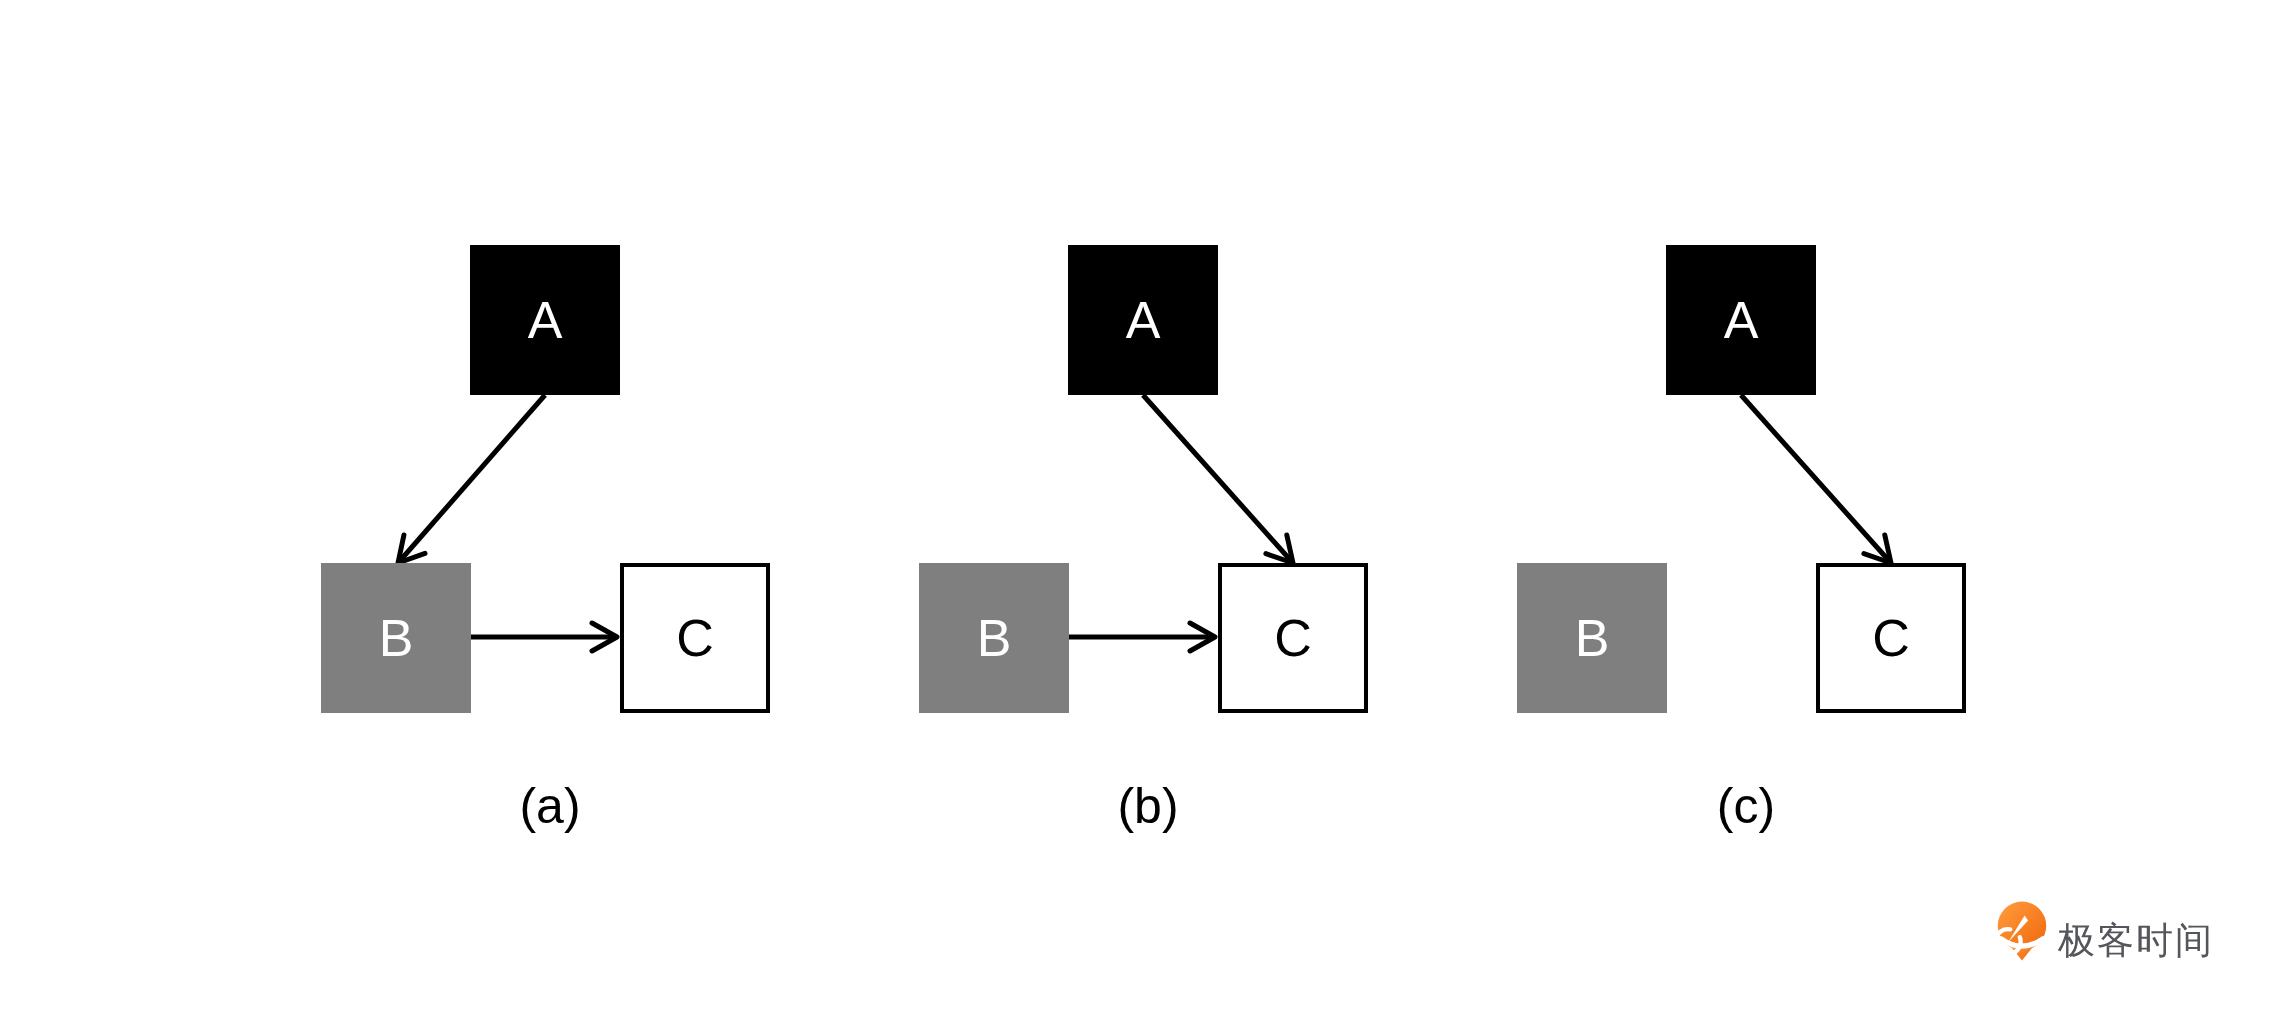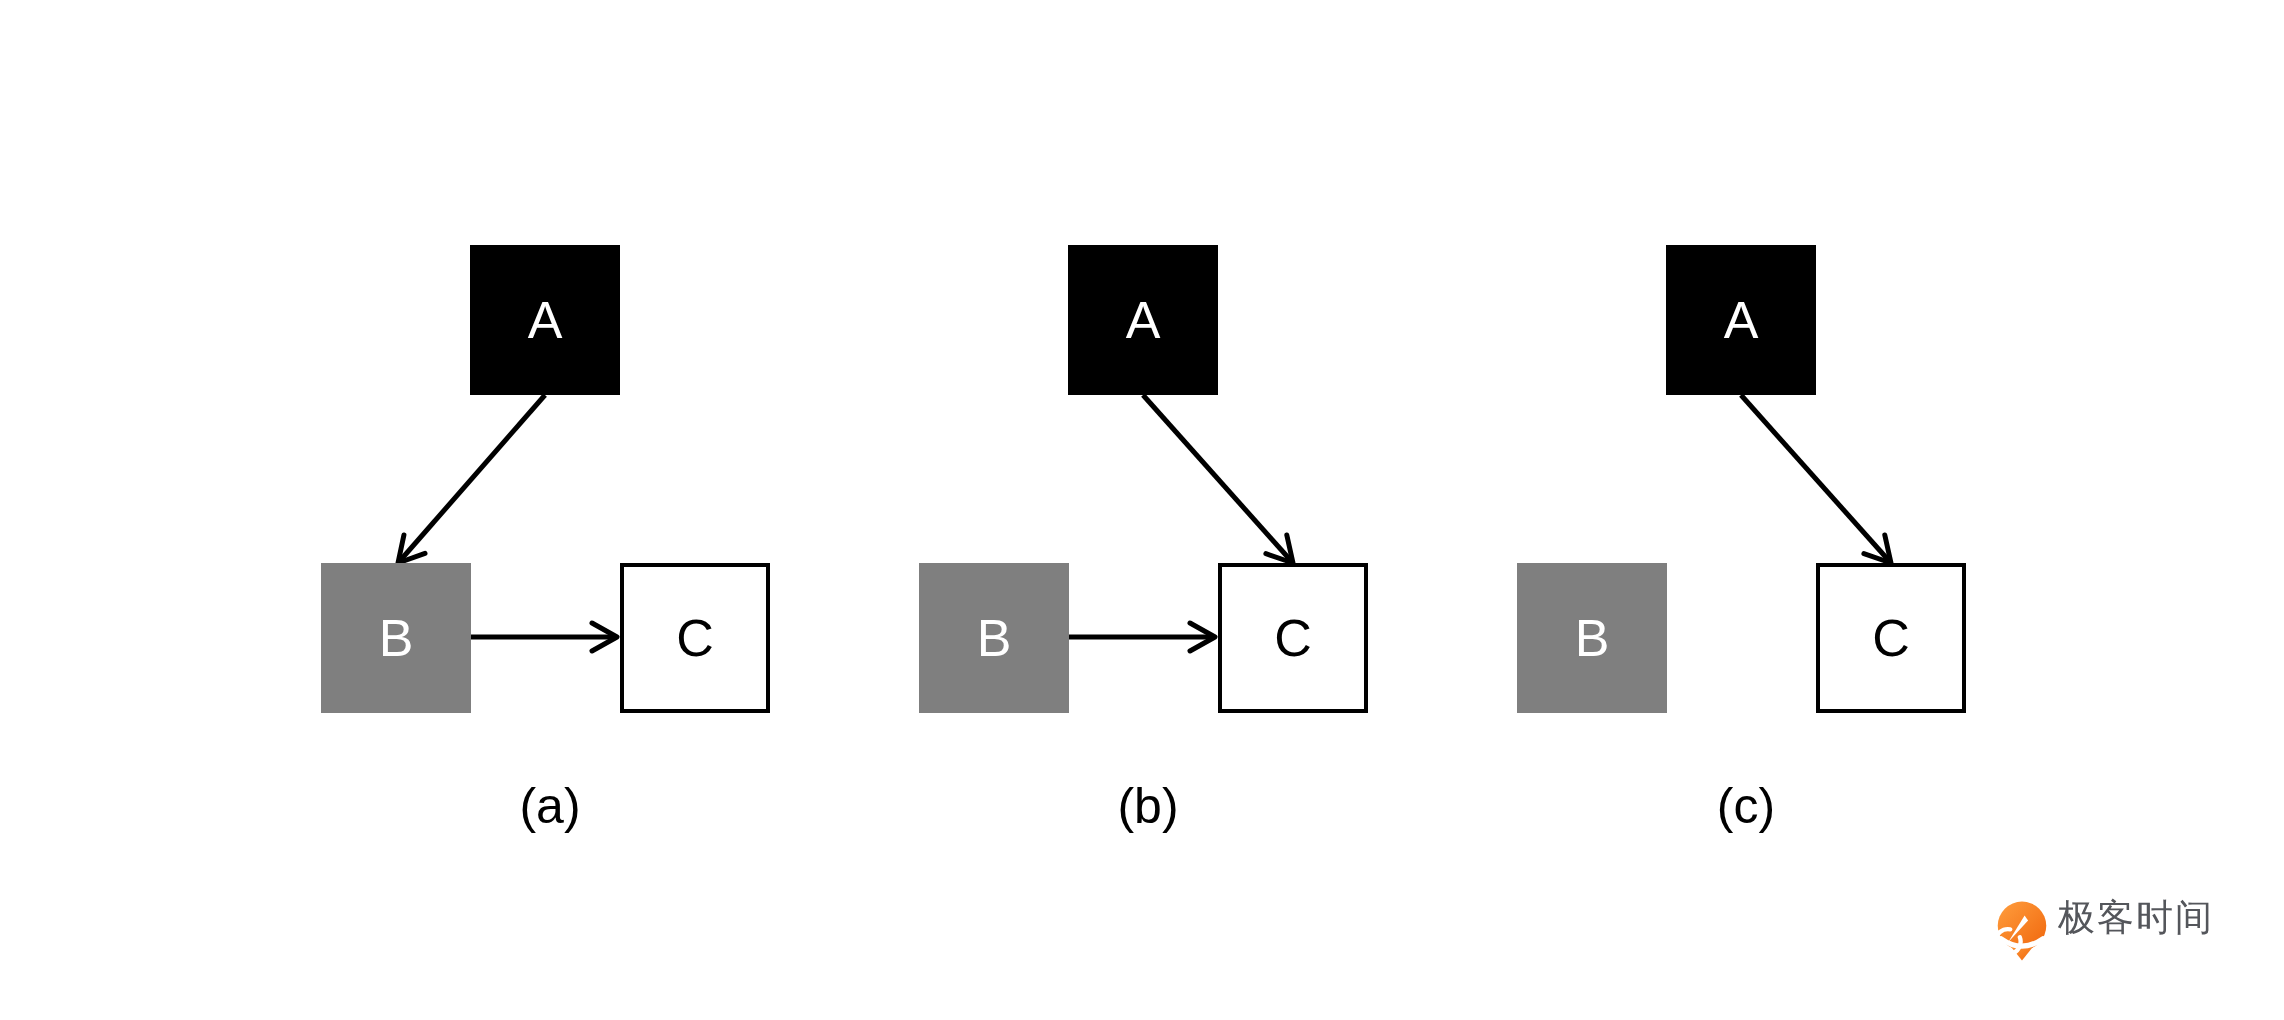--- a/index.html
+++ b/index.html
@@ -58,21 +58,21 @@
     font-size: 50px;
     line-height: 1.1;
     color: #000000;
     white-space: nowrap;
   }
   .logo {
     position: absolute;
     left: 1996px;
     top: 899px;
     display: flex;
-    align-items: flex-start;
+    align-items: flex-end;
     gap: 10px;
   }
   .logo-icon {
     display: block;
     width: 52px;
     height: 64px;
   }
   .logo-text {
     font-size: 37px;
     line-height: 1;

